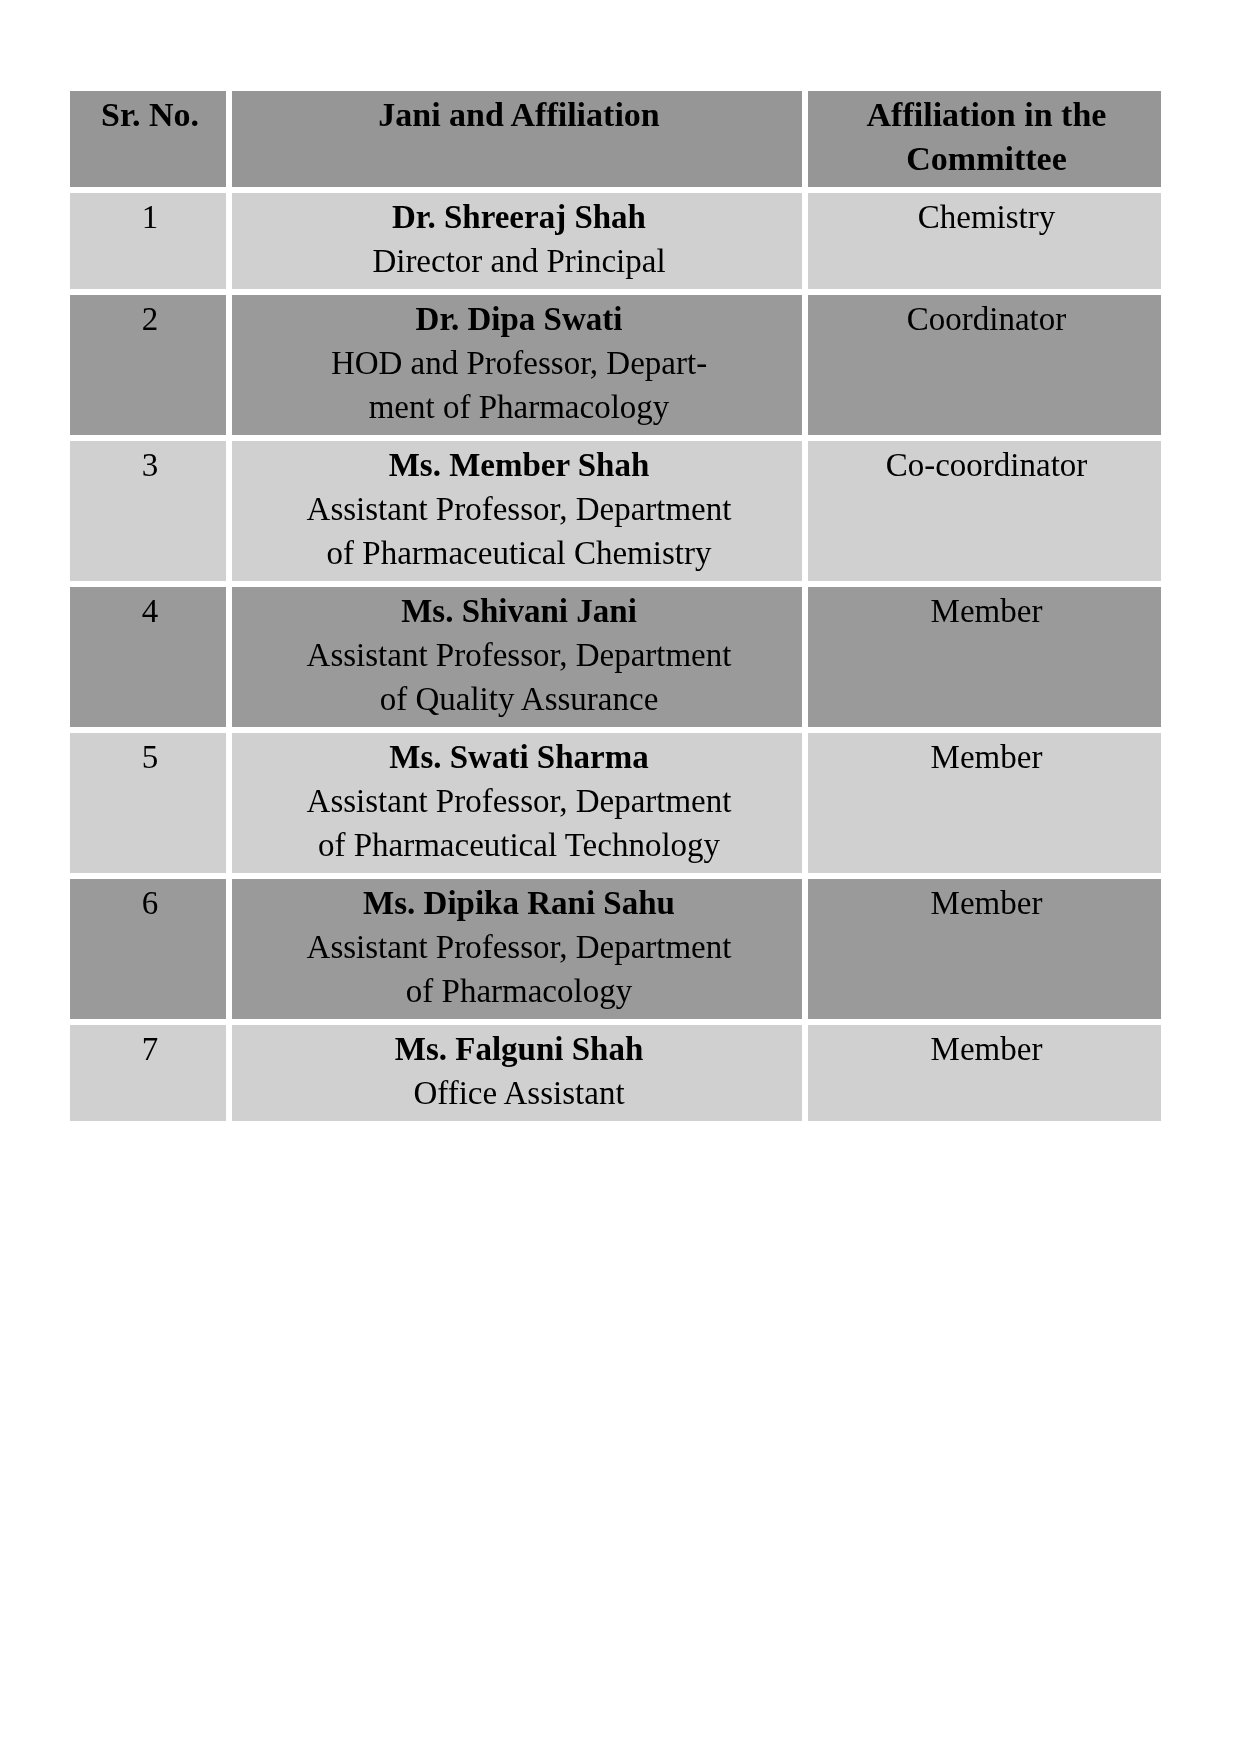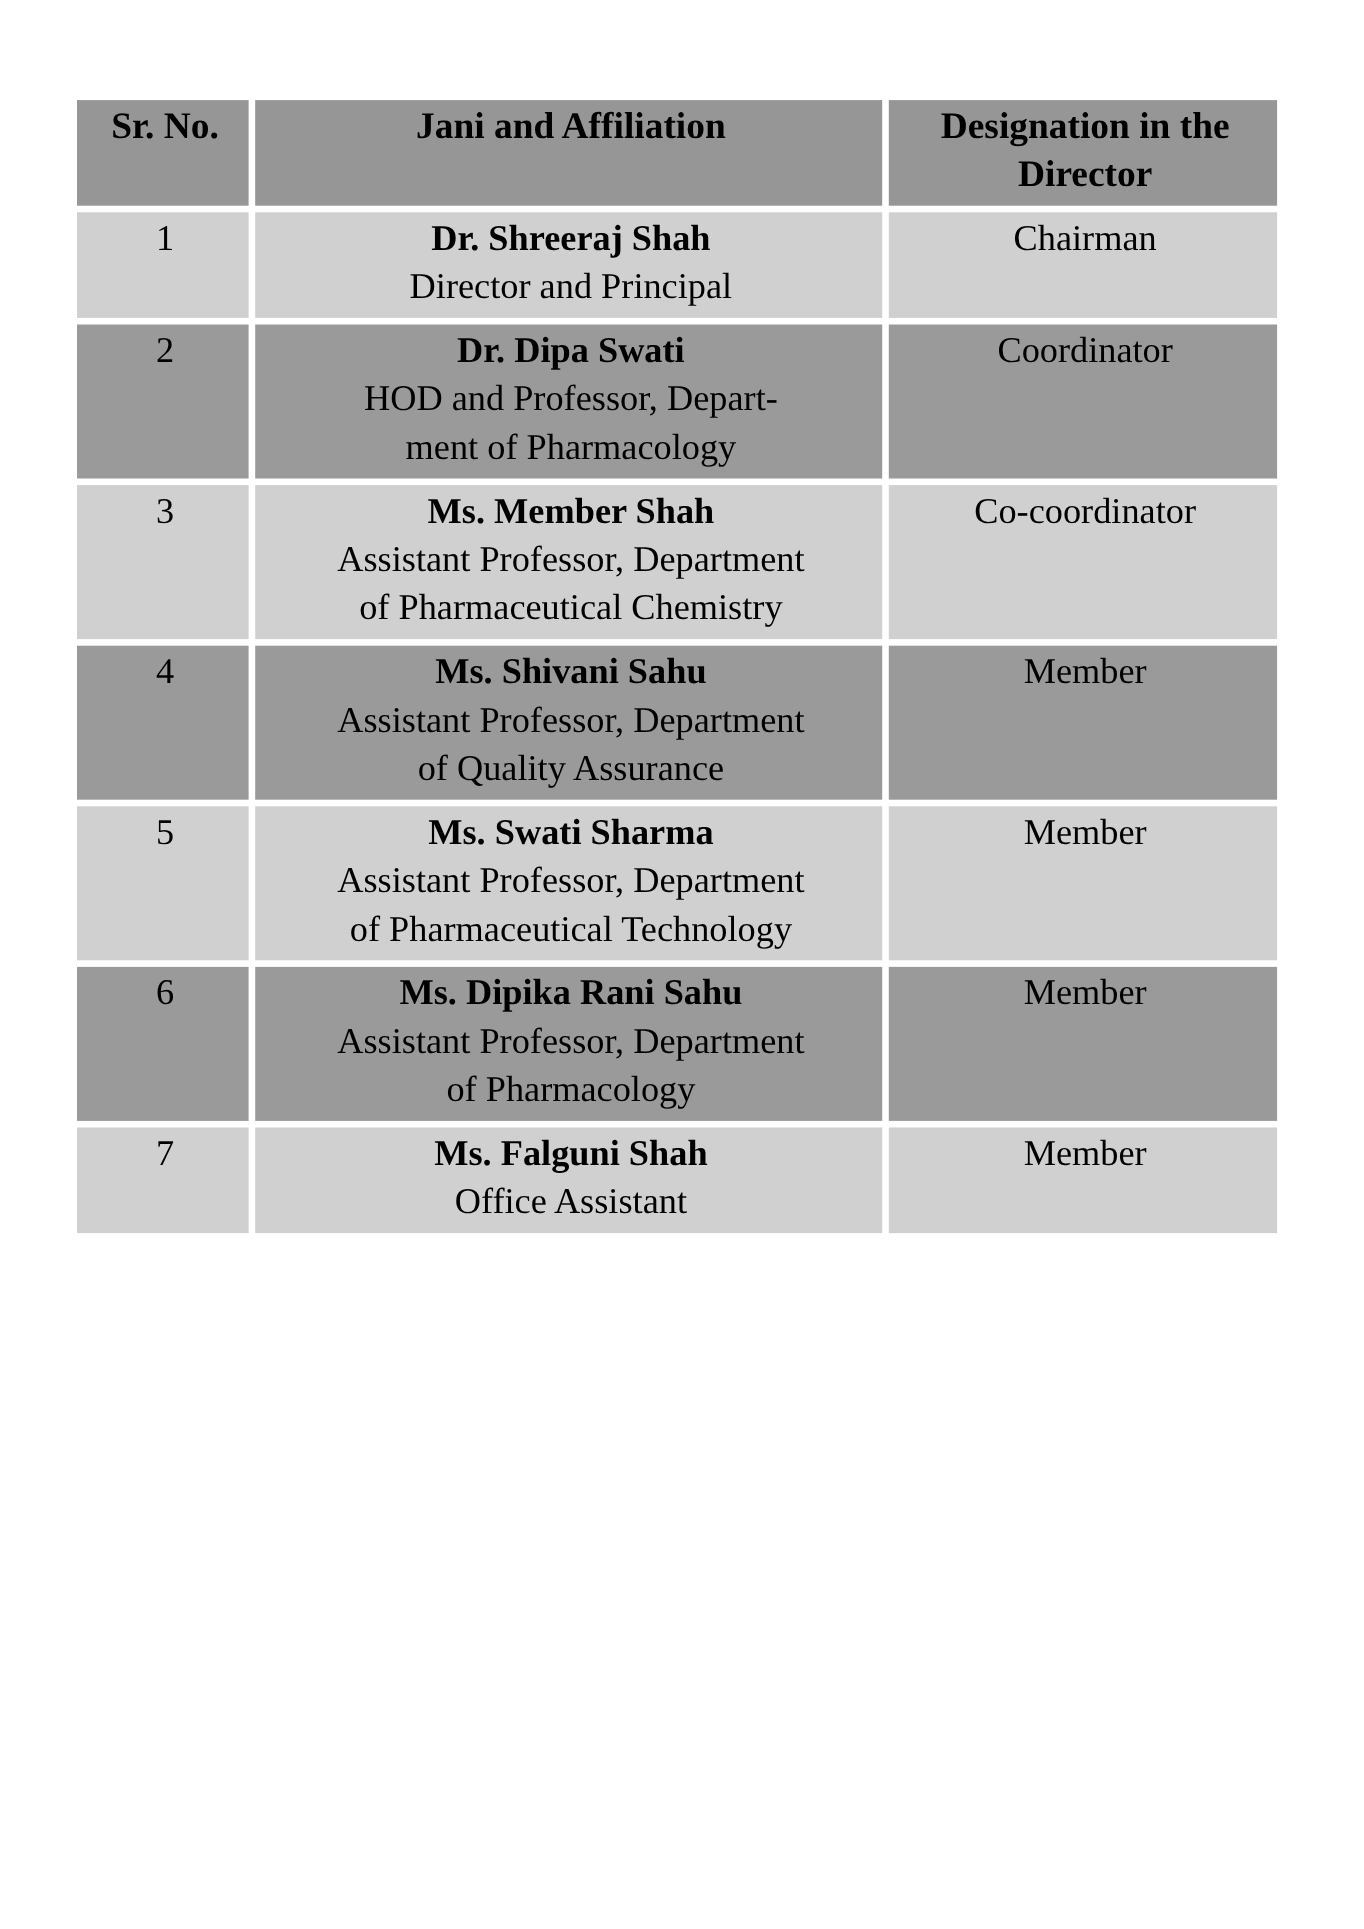--- a/index.html
+++ b/index.html
@@ -66,31 +66,31 @@
   <table class="committee">
     <colgroup>
       <col class="c-sr">
       <col class="c-name">
       <col class="c-desig">
     </colgroup>
     <thead>
       <tr>
         <th>Sr. No.</th>
         <th>Jani and Affiliation</th>
-        <th>Designation in the Director</th>
+        <th>Affiliation in the Committee</th>
       </tr>
     </thead>
     <tbody>
       <tr class="light h2">
         <td>1</td>
         <td>
           <div class="name">Dr. Shreeraj Shah</div>
           <div class="affil">Director and Principal</div>
         </td>
-        <td>Chairman</td>
+        <td>Chemistry</td>
       </tr>
       <tr class="dark h3">
         <td>2</td>
         <td>
           <div class="name">Dr. Dipa Swati</div>
           <div class="affil">HOD and Professor, Depart-
 ment of Pharmacology</div>
         </td>
         <td>Coordinator</td>
       </tr>
@@ -99,21 +99,21 @@
         <td>
           <div class="name">Ms. Member Shah</div>
           <div class="affil">Assistant Professor, Department
 of Pharmaceutical Chemistry</div>
         </td>
         <td>Co-coordinator</td>
       </tr>
       <tr class="dark h3">
         <td>4</td>
         <td>
-          <div class="name">Ms. Shivani Sahu</div>
+          <div class="name">Ms. Shivani Jani</div>
           <div class="affil">Assistant Professor, Department
 of Quality Assurance</div>
         </td>
         <td>Member</td>
       </tr>
       <tr class="light h3">
         <td>5</td>
         <td>
           <div class="name">Ms. Swati Sharma</div>
           <div class="affil">Assistant Professor, Department

